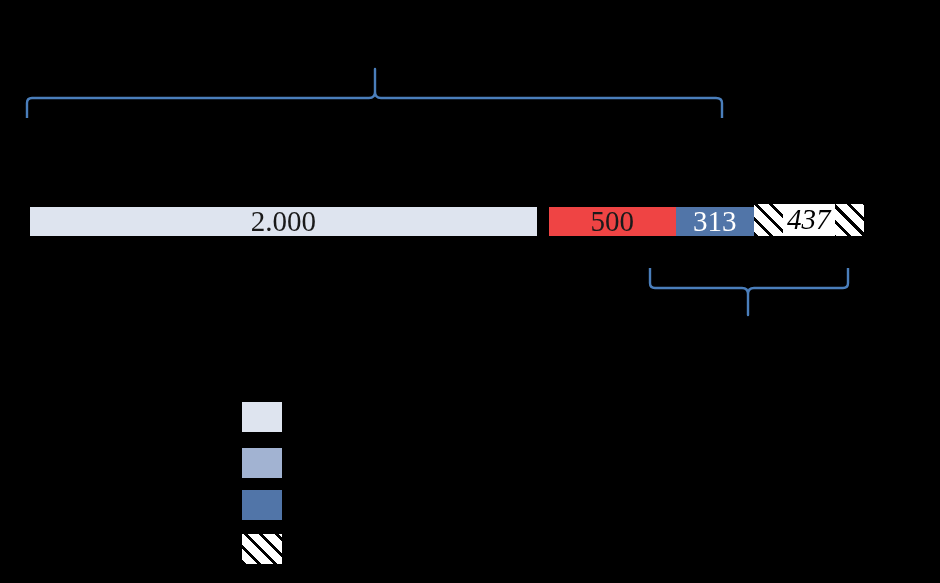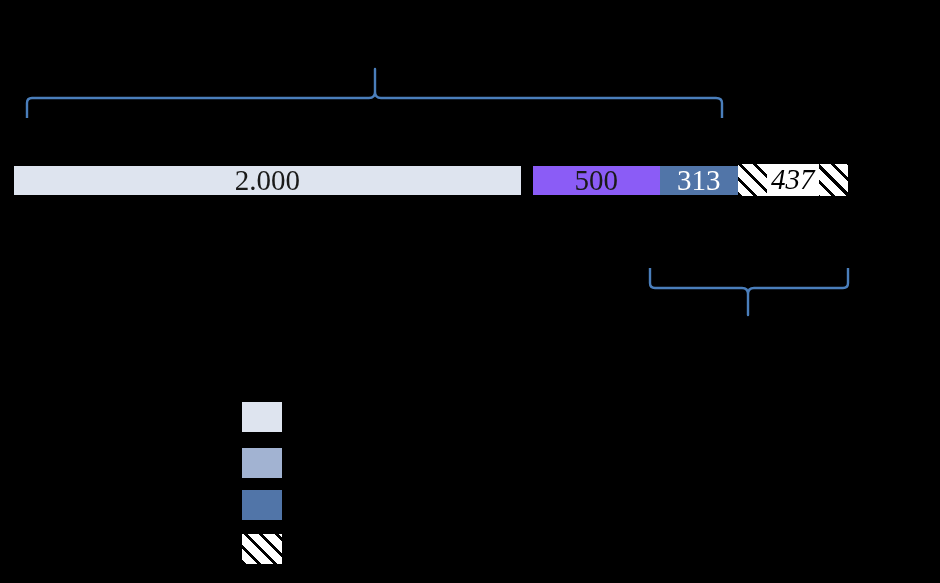--- a/index.html
+++ b/index.html
@@ -19,43 +19,43 @@
     position: absolute;
     left: 0; top: 0;
     width: 940px;
     height: 583px;
     background: #000000;
   }
 
   
   .bar {
     position: absolute;
-    left: 14px;
+    left: 30px;
     top: 124px;
     width: 834px;
     height: 112px;
     display: flex;
-    align-items: center;
+    align-items: flex-end;
   }
   .seg {
     position: relative;
     display: flex;
     align-items: center;
     justify-content: center;
     box-sizing: border-box;
   }
   .seg-label {
     font-size: 29px;
     line-height: 1;
     letter-spacing: 0px;
     white-space: nowrap;
   }
   .seg-1 { background: #dee4ef; }
   .seg-1 .seg-label { color: #1a1a1a; }
-  .seg-2 { background: #8b5cf6; margin-left: 12px; }
+  .seg-2 { background: #ef4444; margin-left: 12px; }
   .seg-2 .seg-label { color: #1a1a1a; }
   .seg-3 { background: #5175a8; }
   .seg-3 .seg-label { color: #ffffff; }
   .seg-4 {
     background-color: #ffffff;
     background-image: repeating-linear-gradient(
       45deg,
       #000000 0px, #000000 3px,
       #ffffff 3px, #ffffff 11px
     );

